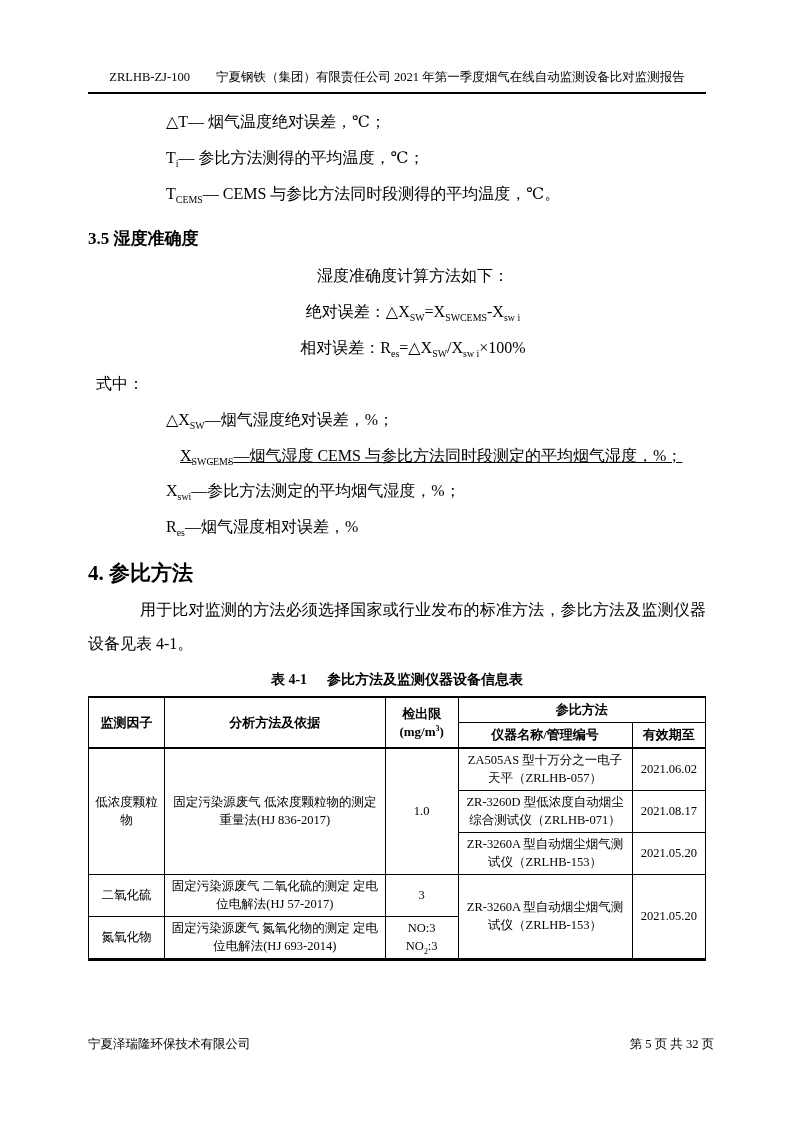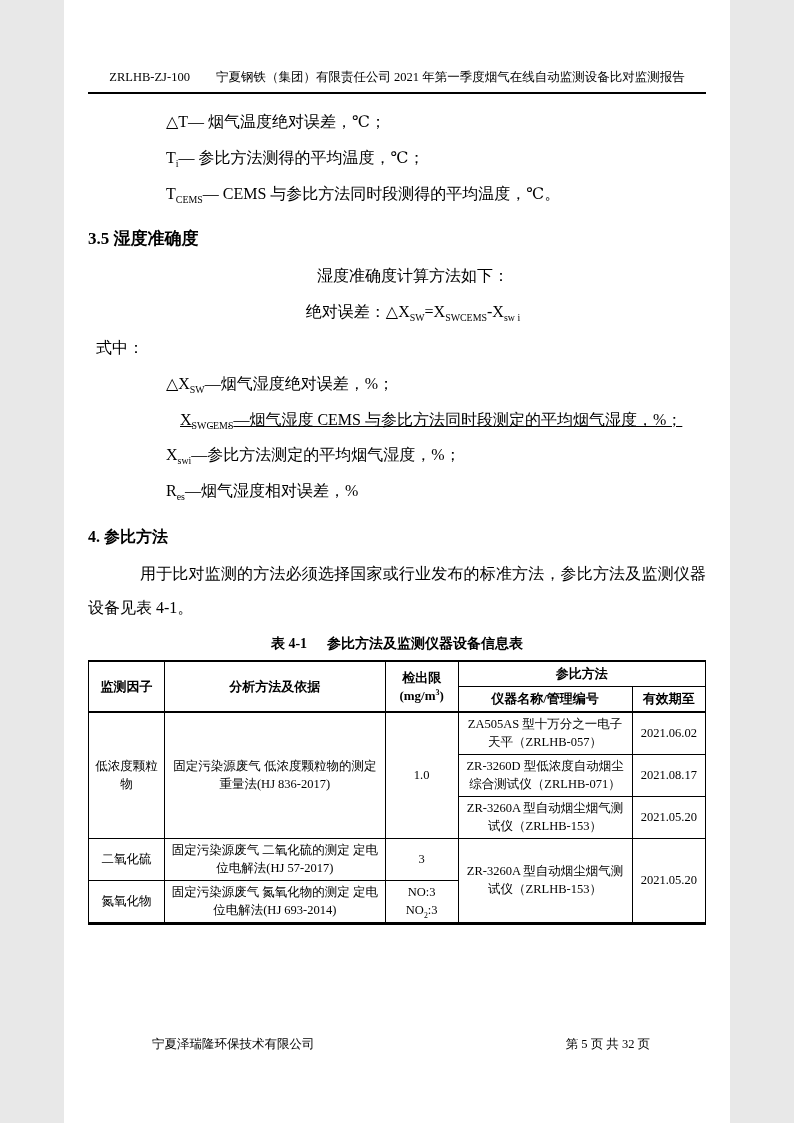--- a/index.html
+++ b/index.html
@@ -1,19 +1,19 @@
 <!DOCTYPE html>
 <html><head>
 <meta charset="utf-8">
 <style>
   * { box-sizing: border-box; }
   html, body { margin: 0; padding: 0; background: #e8e8e8; }
   .page {
     position: relative;
-    width: 666px; height: 1123px;
+    width: 794px; height: 1123px;
     margin: 0 auto;
     background: #ffffff;
     color: #000;
     font-family: "Liberation Serif", "DejaVu Serif", serif;
     overflow: hidden;
   }
   .content { width: 618px; margin: 0 auto; }
 
   
   .doc-header {
@@ -30,21 +30,21 @@
   
   .body-text { margin-top: 10px; font-size: 16px; }
   .body-text p { margin: 0; line-height: 36px; }
   p.ind-deep  { padding-left: 78px; }
   p.ind-2     { padding-left: 32px; text-align: center; }
   p.ind-half  { padding-left: 8px; }
   p.def-wrap  { text-indent: 92px; text-align: justify; line-height: 35px; text-decoration: underline; }
   p.para-just { text-indent: 52px; text-align: justify; line-height: 34px; }
 
   h2.sec35 { font-size: 17px; font-weight: bold; margin: 8px 0 0 0; line-height: 38px; }
-  h2.sec4  { font-size: 16px; font-weight: bold; margin: 8px 0 0 0; line-height: 40px; }
+  h2.sec4  { font-size: 21px; font-weight: bold; margin: 8px 0 0 0; line-height: 40px; }
 
   sub { font-size: 0.62em; line-height: 0; }
   sup { font-size: 0.62em; line-height: 0; }
 
   
   .tbl-caption {
     display: flex; justify-content: center; gap: 20px;
     font-size: 14px; font-weight: bold;
     margin: 8px 0 5px 0; line-height: 22px;
   }
@@ -88,20 +88,21 @@
 
   <div class="content body-text">
 
     <p class="ind-deep"><span>△T— 烟气温度绝对误差，℃；</span></p>
     <p class="ind-deep"><span>T</span><sub>i</sub><span>— 参比方法测得的平均温度，℃；</span></p>
     <p class="ind-deep"><span>T</span><sub>CEMS</sub><span>— CEMS 与参比方法同时段测得的平均温度，℃。</span></p>
 
     <h2 class="sec35">3.5 湿度准确度</h2>
     <p class="ind-2">湿度准确度计算方法如下：</p>
     <p class="ind-2"><span>绝对误差：△X</span><sub>SW</sub><span>=X</span><sub>SWCEMS</sub><span>-X</span><sub>sw i</sub></p>
+    <p class="ind-2"><span>相对误差：R</span><sub>es</sub><span>=△X</span><sub>SW</sub><span>/X</span><sub>sw i</sub><span>×100%</span></p>
     <p class="ind-half">式中：</p>
     <p class="ind-deep"><span>△X</span><sub>SW</sub><span>—烟气湿度绝对误差，%；</span></p>
     <p class="def-wrap"><span>X</span><sub>SWCEMS</sub><span>—烟气湿度 CEMS 与参比方法同时段测定的平均烟气湿度，%；</span></p>
     <p class="ind-deep"><span>X</span><sub>swi</sub><span>—参比方法测定的平均烟气湿度，%；</span></p>
     <p class="ind-deep"><span>R</span><sub>es</sub><span>—烟气湿度相对误差，%</span></p>
 
     <h2 class="sec4">4. 参比方法</h2>
     <p class="para-just">用于比对监测的方法必须选择国家或行业发布的标准方法，参比方法及监测仪器设备见表 4-1。</p>
 
     <div class="tbl-caption">

